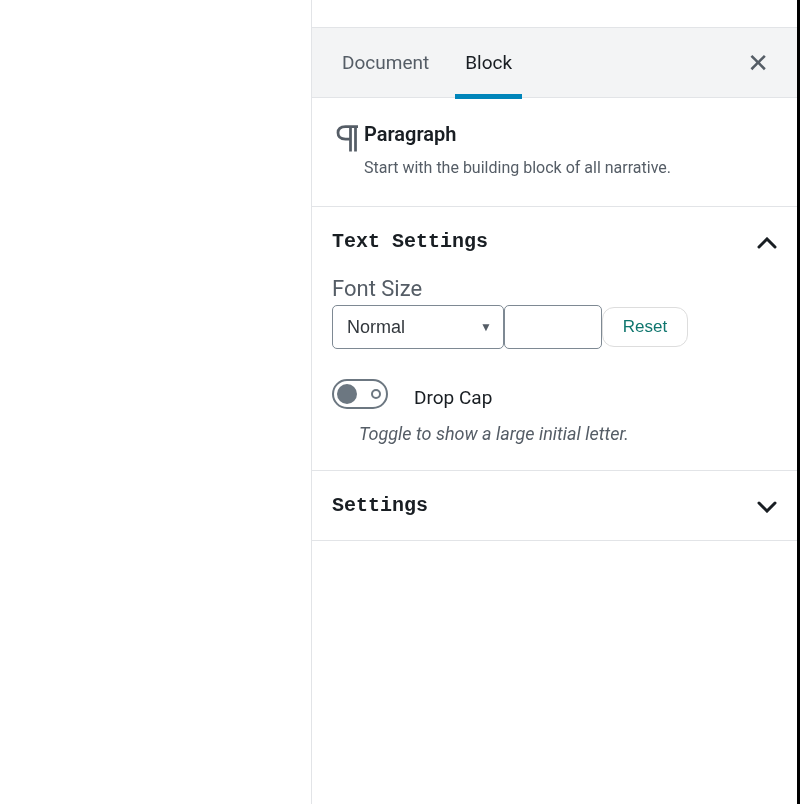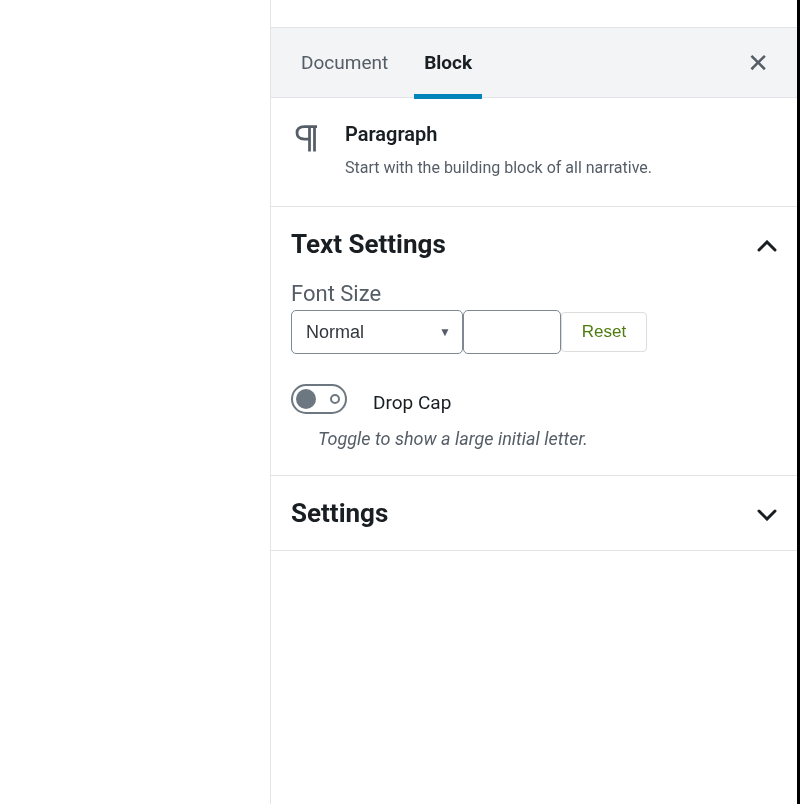--- a/index.html
+++ b/index.html
@@ -12,21 +12,21 @@
       width: 800px;
       height: 804px;
       background: #fff;
       position: relative;
       overflow: hidden;
     }
     .sidebar {
       position: absolute;
       right: 0;
       top: 0;
-      width: 530px;
+      width: 489px;
       height: 804px;
       border-left: 1px solid #e2e4e7;
       border-right: 3px solid #000;
       background: #fff;
     }
     .top-spacer {
       height: 28px;
       border-bottom: 1px solid #e2e4e7;
     }
     .tabs {
@@ -43,21 +43,21 @@
       padding: 0 10px;
       height: 70px;
       display: flex;
       align-items: center;
       cursor: pointer;
       margin-right: 16px;
       position: relative;
     }
     .tab.active {
       color: #191e23;
-      font-weight: 700;
+      font-weight: 400;
     }
     .tab.active::after {
       content: "";
       position: absolute;
       bottom: -1px;
       left: 0;
       right: 0;
       height: 5px;
       background: #0085ba;
     }
@@ -67,21 +67,20 @@
       color: #555d66;
       cursor: pointer;
       padding: 8px;
       line-height: 1;
       font-weight: 300;
     }
     .block-info {
       display: flex;
       padding: 24px 20px 26px 20px;
       border-bottom: 1px solid #e2e4e7;
-      gap: 22px;
     }
     .block-icon {
       flex-shrink: 0;
       width: 32px;
       display: flex;
       justify-content: center;
       padding-top: 2px;
     }
     .block-icon svg {
       width: 26px;
@@ -102,23 +101,24 @@
       border-bottom: 1px solid #e2e4e7;
     }
     .panel-header {
       display: flex;
       align-items: center;
       justify-content: space-between;
       padding: 22px 20px;
       cursor: pointer;
     }
     .panel-title {
-      font-size: 26px;
+      font-size: 20px;
       font-weight: 700;
       color: #191e23;
+      font-family: Liberation Mono, monospace;
     }
     .chevron {
       font-size: 22px;
       color: #191e23;
       font-weight: bold;
     }
     .panel-body {
       padding: 0 20px 24px 20px;
     }
     .field-label {
@@ -162,23 +162,23 @@
       height: 44px;
       border: 1px solid #7e8993;
       border-radius: 5px;
       padding: 0 12px;
       font-size: 17px;
     }
     .reset-btn {
       width: 86px;
       height: 40px;
       border: 1px solid #ddd;
-      border-radius: 4px;
-      background: #fff;
-      color: #4d7c0f;
+      border-radius: 12px;
+      background: #fff;
+      color: #0f766e;
       font-size: 17px;
       cursor: pointer;
     }
     .toggle-row {
       display: flex;
       align-items: flex-end;
       gap: 26px;
       margin-bottom: 12px;
     }
     .toggle {

